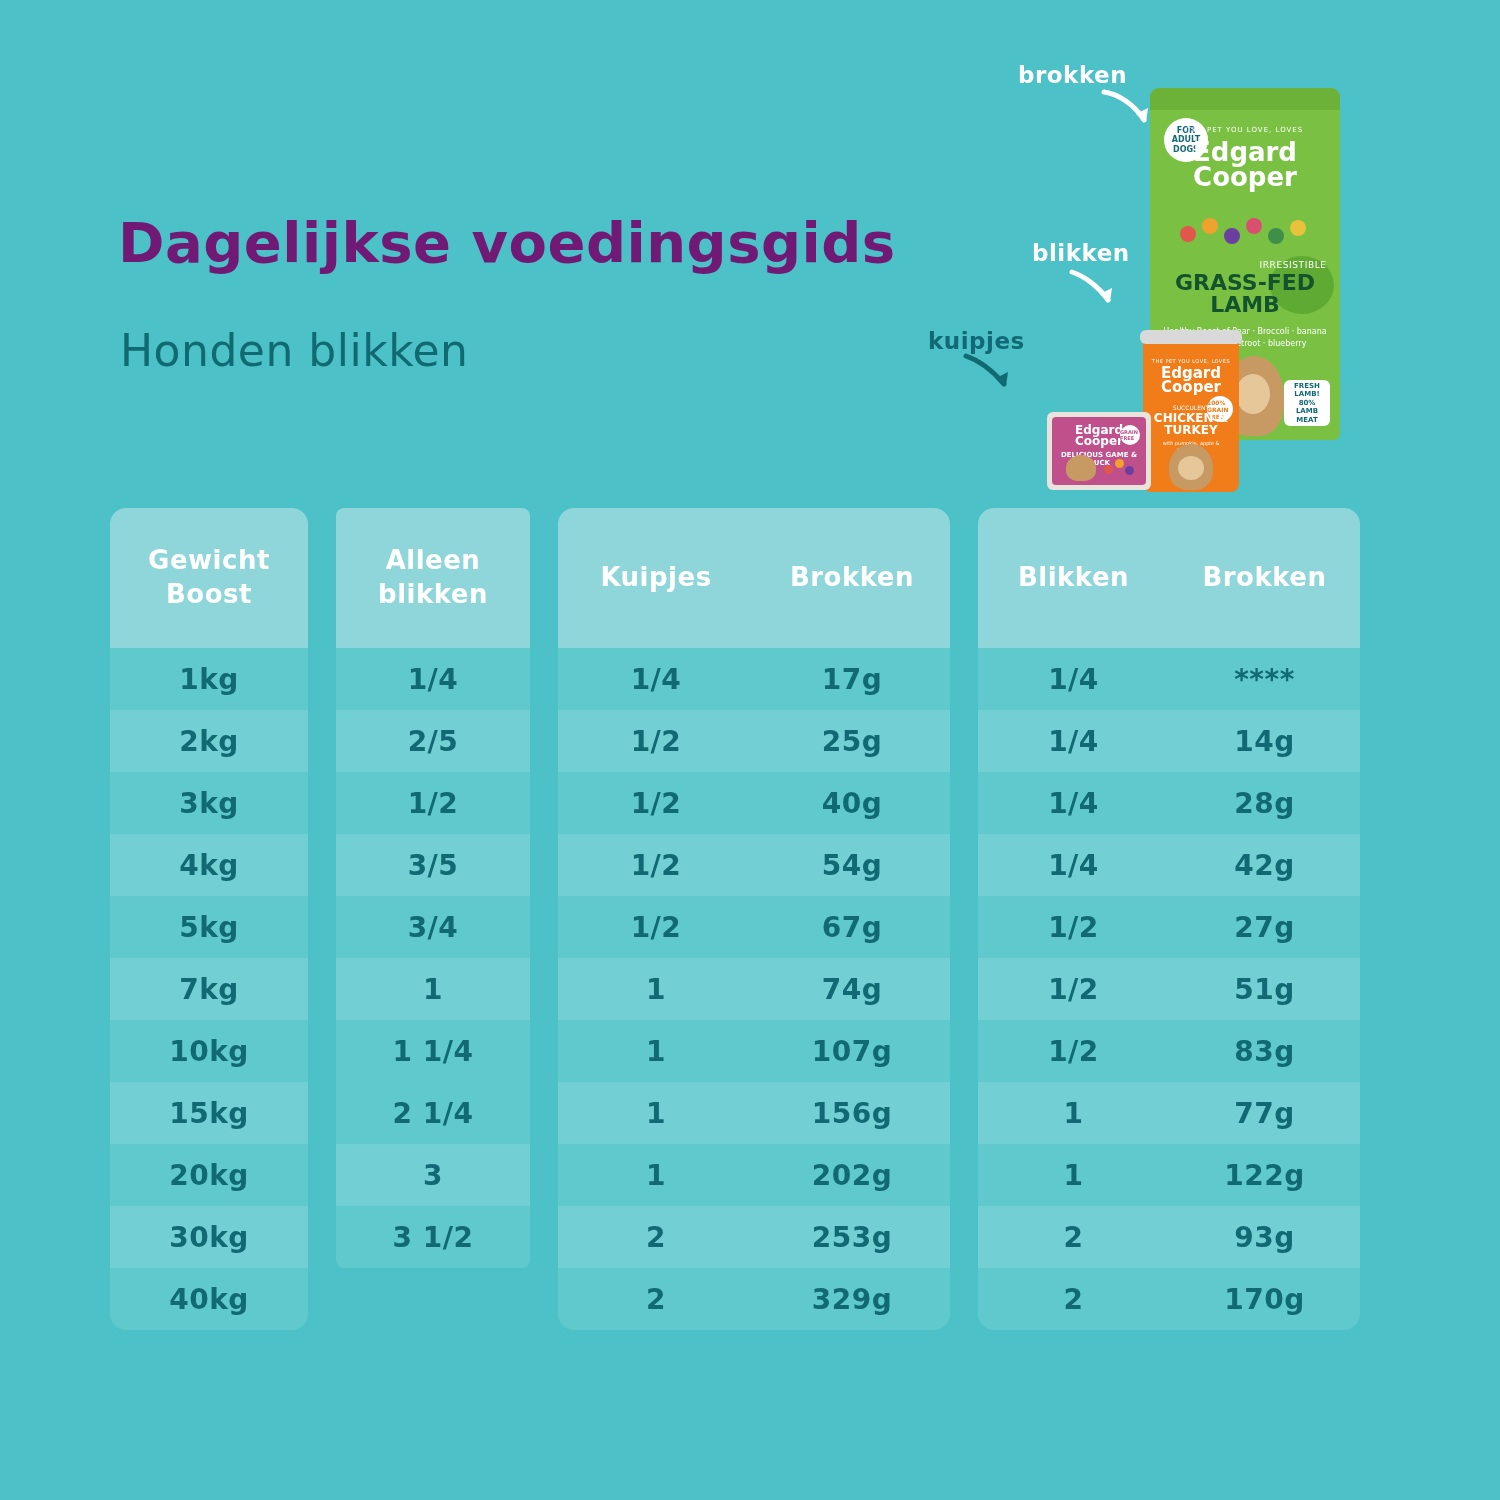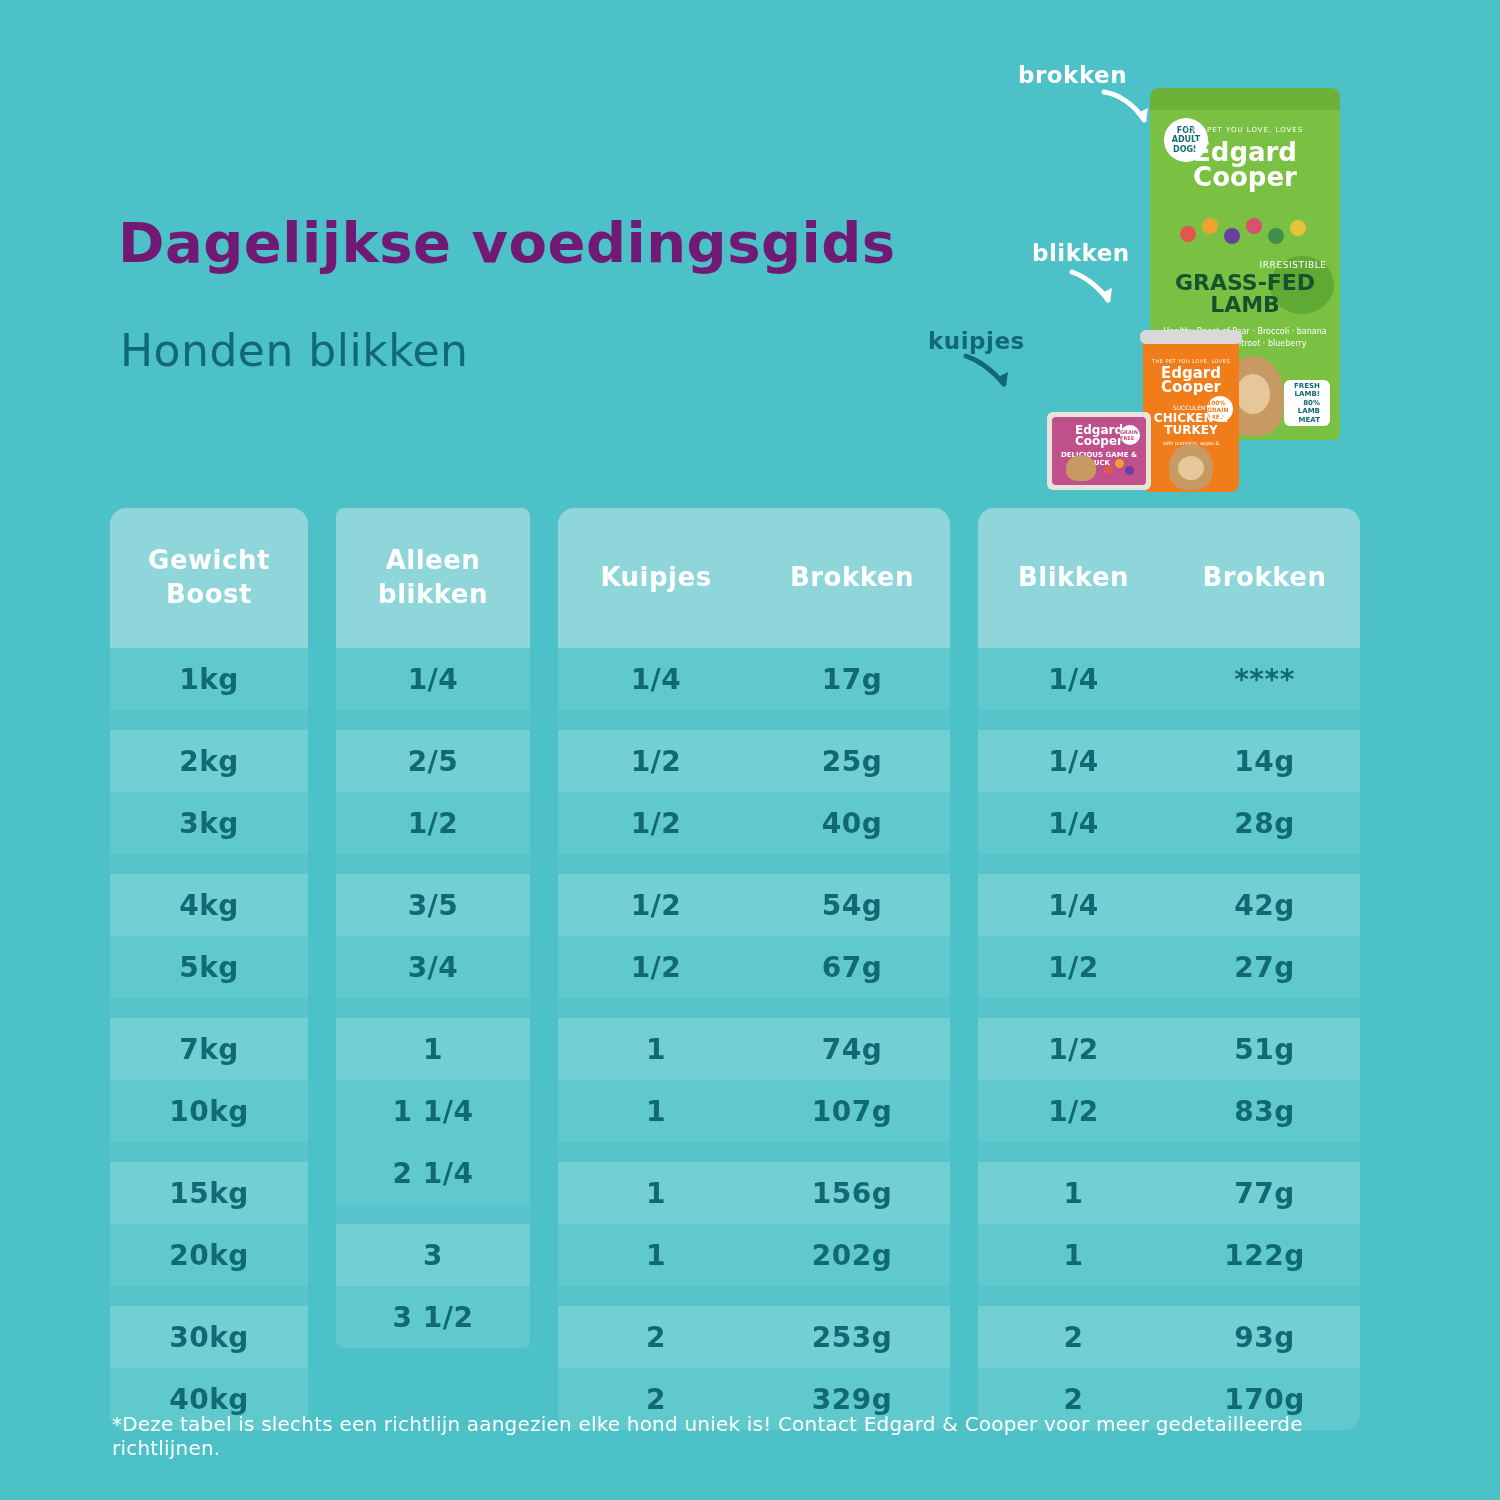--- a/index.html
+++ b/index.html
@@ -102,21 +102,21 @@
     position: absolute; left: 10px; top: 238px; width: 170px;
     text-align: center; color: #ffffff; font-size: 8px; line-height: 1.5;
   }
   .bag .grainfree {
     position: absolute; left: 0; top: 286px; width: 100%;
     text-align: center; color: #fff09a; font-size: 10px; font-weight: bold;
   }
   .bag .freshtag {
     position: absolute; right: 10px; bottom: 14px; width: 46px; height: 46px;
     background: #ffffff; border-radius: 6px; color: #116a73;
-    font-size: 7px; font-weight: bold; text-align: right;
+    font-size: 7px; font-weight: bold; text-align: center;
     display: flex; align-items: center; justify-content: center; line-height: 1.2;
     padding: 15px; box-sizing: border-box;
   }
   .bag .dog {
     position: absolute; right: 56px; bottom: 4px; width: 60px; height: 80px;
     background: #c79a63; border-radius: 50% 50% 40% 40%;
   }
   .bag .dog::after {
     content: ""; position: absolute; left: 12px; top: 18px; width: 34px; height: 40px;
     background: #e6c79a; border-radius: 50%;
@@ -224,21 +224,21 @@
   }
   .row .cell {
     flex: 1;
     text-align: center;
     color: #116a73;
     font-size: 28px;
     font-weight: bold;
     letter-spacing: 0.5px;
   }
   .row.odd  { background: #5fc9ce; }
-  .row.even { background: #72d0d4; margin-top: 20px; }
+  .row.even { background: #72d0d4; }
 
   .group.g1 .row .cell { color: #116a73; }
 
   .footnote {
     position: absolute;
     left: 112px;
     top: 1412px;
     width: 1290px;
     color: #ffffff;
     font-size: 20px;
@@ -510,15 +510,14 @@
           <div class="cell">93g</div>
         </div>
       <div class="row odd">
           <div class="cell">2</div>
           <div class="cell">170g</div>
         </div>
     </div>
 
   </div>
 
-  <div class="footnote">*Deze tabel is slechts een richtlijn aangezien elke hond uniek is! Contact Edgard &amp; Cooper voor meer gedetailleerde richtlijnen.</div>
 
 </div>
 
 </body></html>

